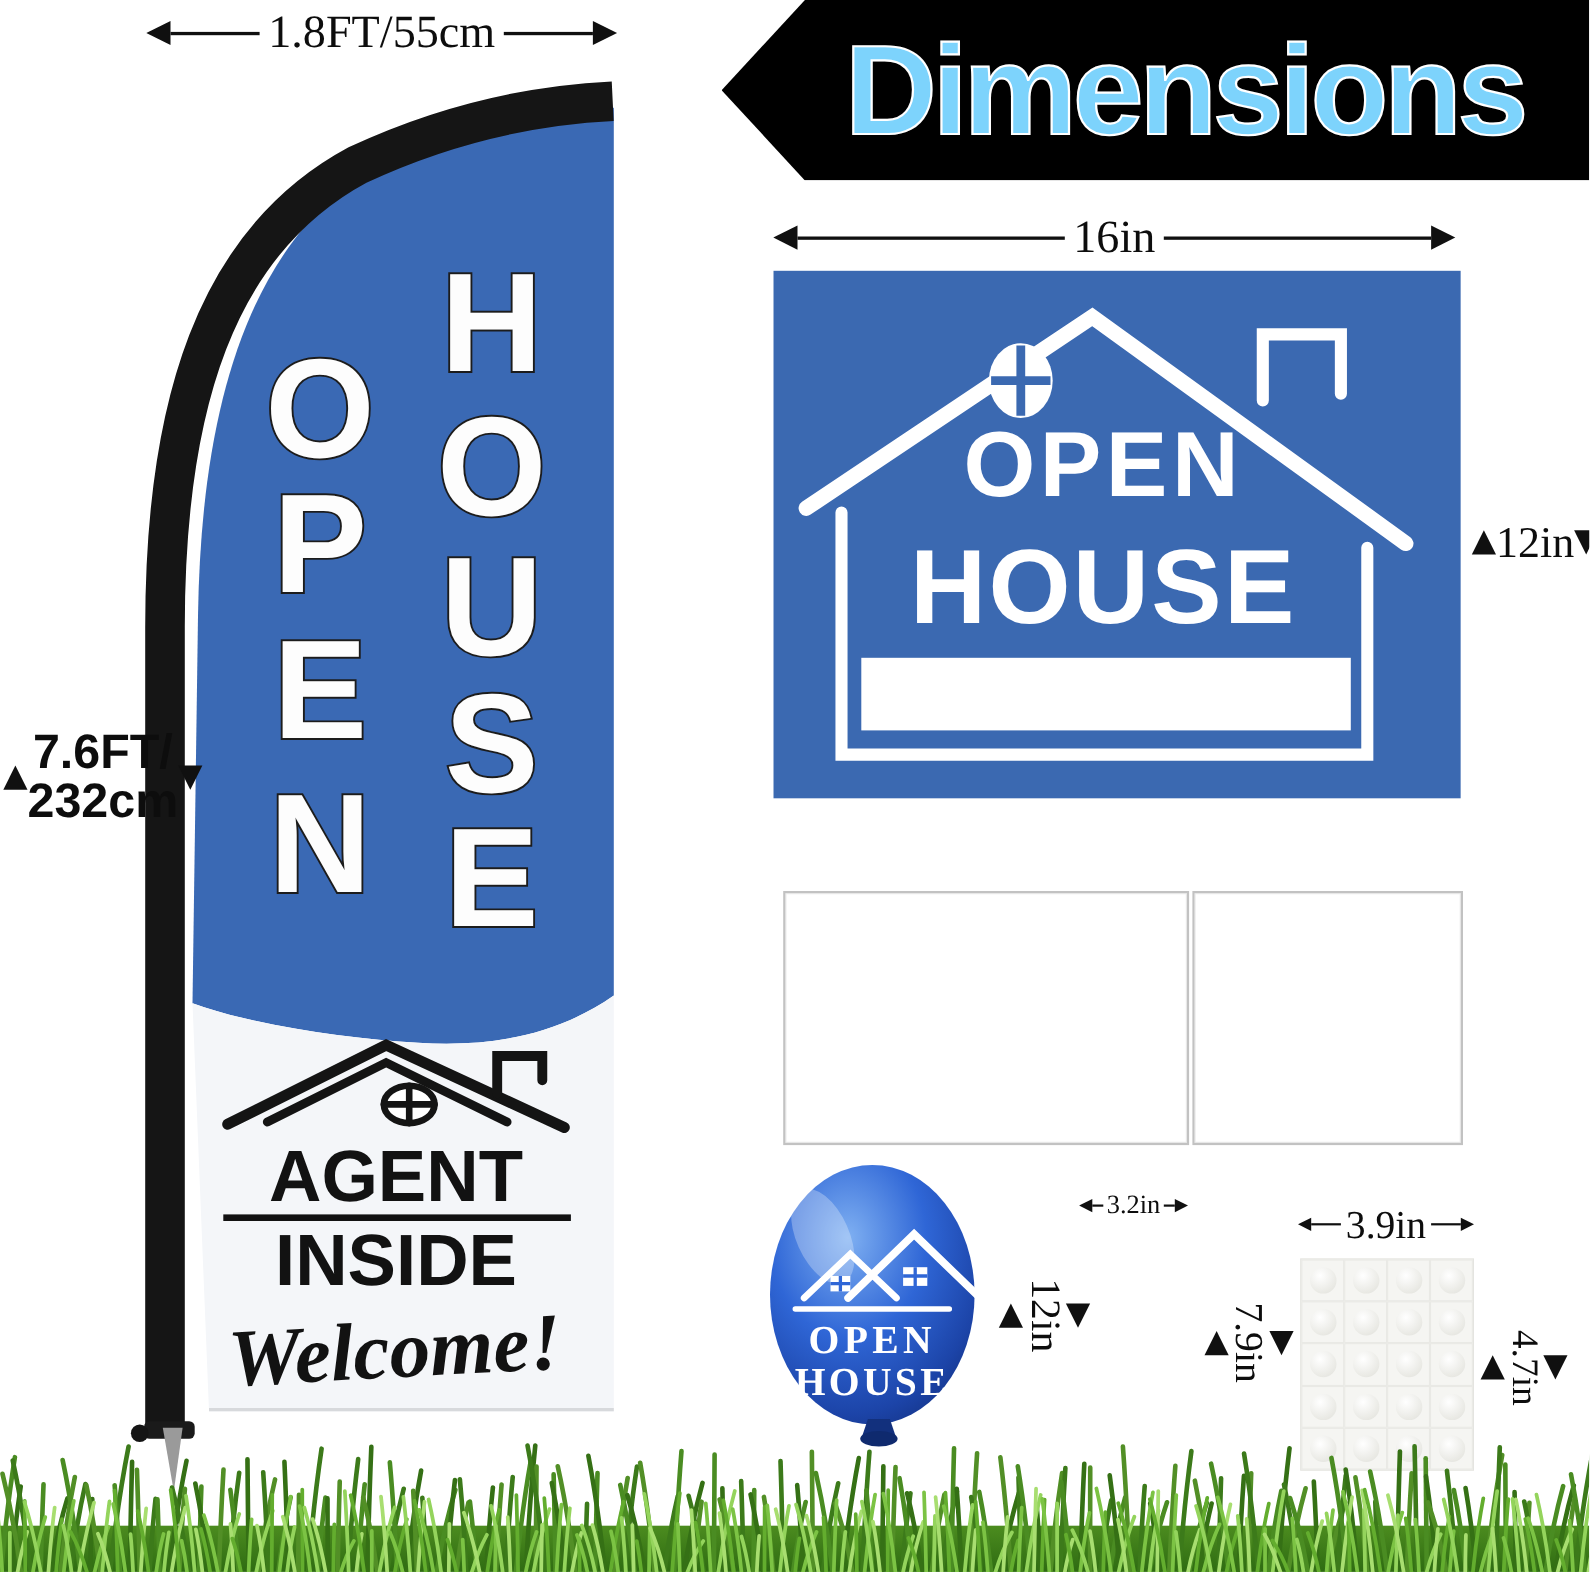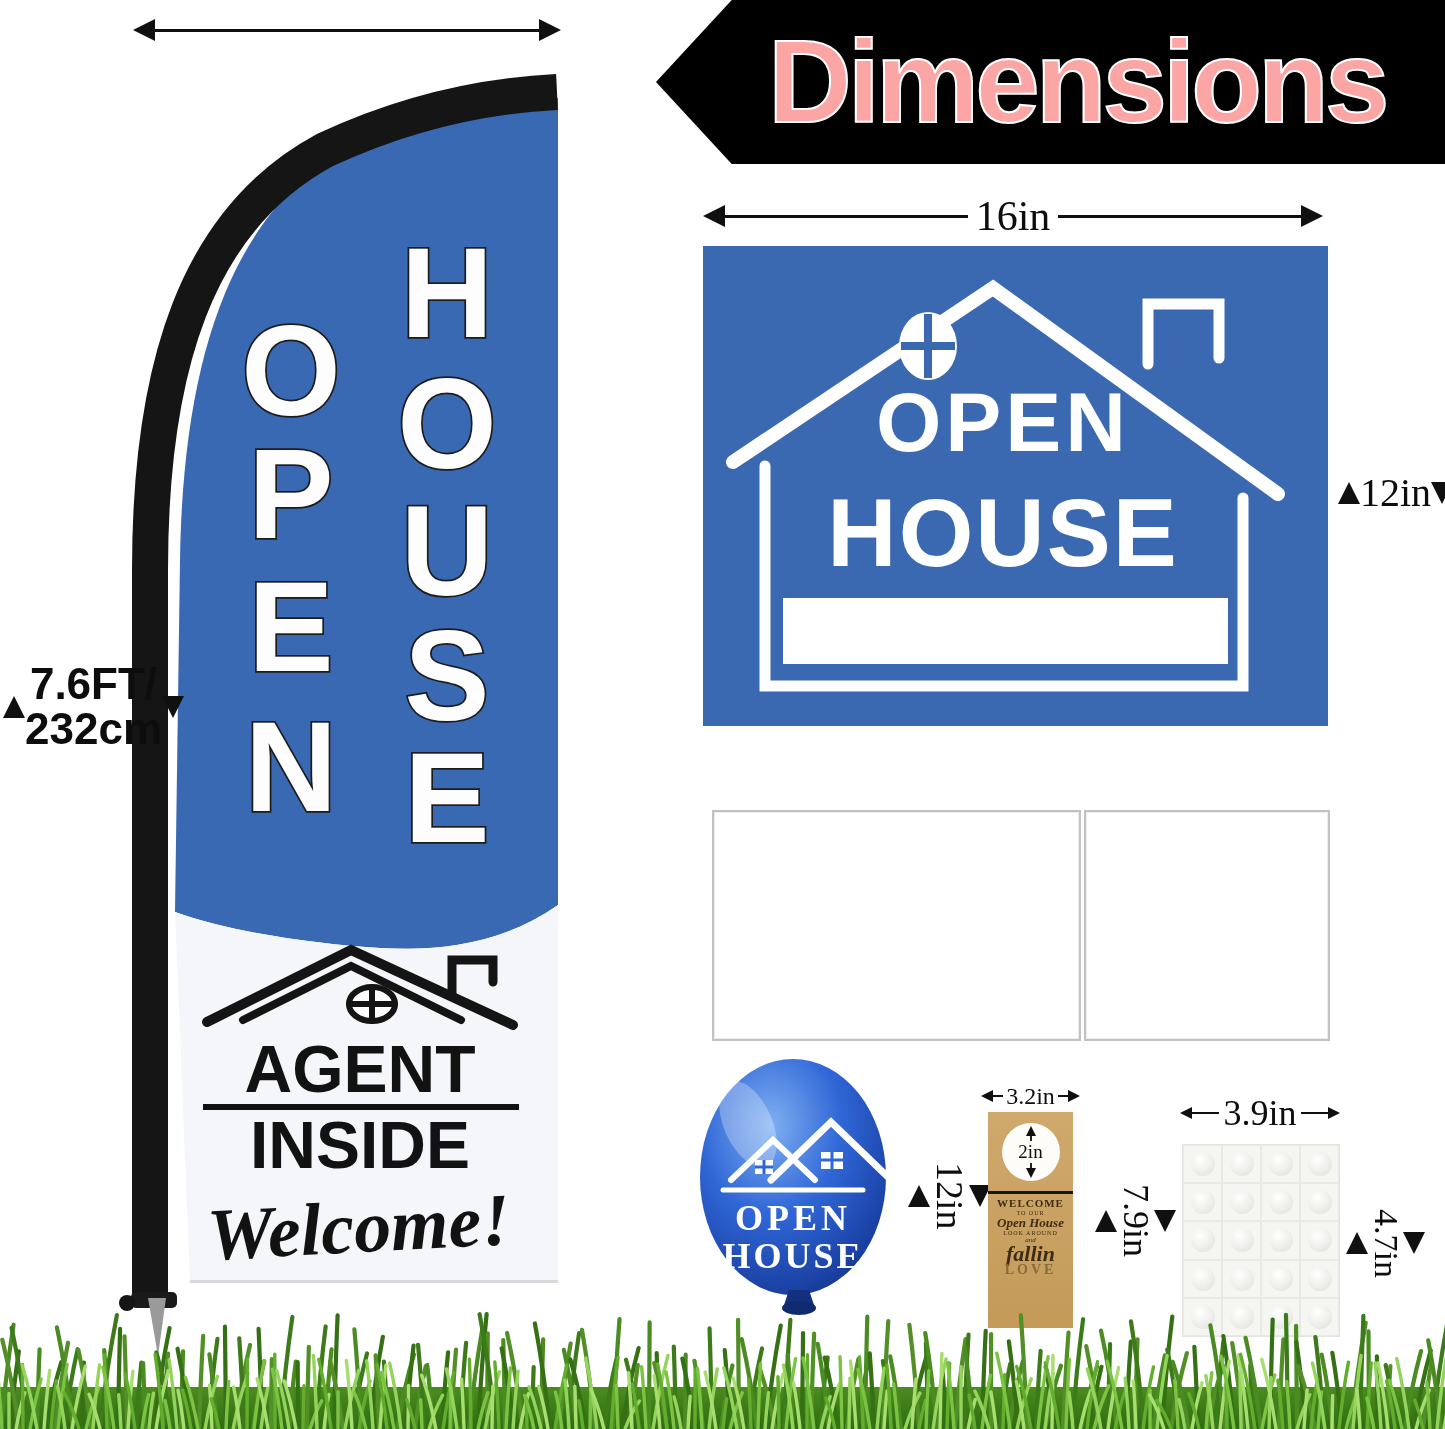--- a/index.html
+++ b/index.html
@@ -21,21 +21,21 @@
   .head.sm.up   {border-left-width:5px;border-right-width:5px;border-bottom-width:10px;}
   .head.sm.down {border-left-width:5px;border-right-width:5px;border-top-width:10px;}
   .dlab{font-family:"Liberation Serif",serif;color:#0d0d0d;line-height:1.02;text-align:center;}
   .dlab.h{padding:0 8px;}
   .dlab.v{padding:6px 0;}
   .rot{writing-mode:vertical-rl;}
   
   .banner{position:absolute;left:656px;top:0;width:789px;height:164px;background:#000;
           clip-path:polygon(0 50%,9.6% 0,100% 0,100% 100%,9.6% 100%);
           display:flex;align-items:center;}
-  .banner span{margin-left:112px;color:#fca5a5;font-family:"Liberation Sans",sans-serif;
+  .banner span{margin-left:112px;color:#7dd3fc;font-family:"Liberation Sans",sans-serif;
           font-weight:700;font-size:116px;letter-spacing:-4px;-webkit-text-stroke:2px #fff;}
   
   .stake{position:absolute;border:2px solid #c2c2c2;box-shadow:inset 0 0 0 1px #ececec;background:#fff;}
   
   .hanger{position:absolute;left:988px;top:1112px;width:85px;height:216px;
           background:linear-gradient(180deg,#cfa96d,#c39a58);}
   .hole{position:absolute;left:50%;top:11px;transform:translateX(-50%);width:58px;height:58px;
         border-radius:50%;background:#fdfcf9;display:flex;flex-direction:column;align-items:center;}
   .hole .ln-v{width:2px;background:#222;}
   .hole .dlab{font-size:19px;padding:1px 0;}
@@ -105,20 +105,21 @@
       <text x="245" y="1022" font-family="Liberation Sans, sans-serif" font-weight="700" font-size="66">AGENT</text>
       <rect x="88" y="1034" width="316" height="6" fill="#121212"></rect>
       <text x="245" y="1098" font-family="Liberation Sans, sans-serif" font-weight="700" font-size="66">INSIDE</text>
       <text x="245" y="1182" font-family="Liberation Serif, serif" font-style="italic" font-weight="700" font-size="74" transform="rotate(-3 245 1182)">Welcome!</text>
     </g>
   </svg>
 
   <div class="harrow" style="left:133px;top:10px;width:428px;height:40px;">
     <div class="head left"></div>
     <div class="ln-h"></div>
+    <div class="dlab h" style="font-size:42px;">1.8FT/55cm</div>
     <div class="ln-h"></div>
     <div class="head right"></div>
   </div>
 
   <div class="varrow" style="left:3px;top:74px;width:132px;height:1266px;">
     <div class="head up"></div>
     <div class="ln-v"></div>
     <div class="dlab v" style="font-family:'Liberation Sans',sans-serif;font-weight:700;font-size:44px;">
       <div>7.6FT/</div>
       <div>232cm</div>
@@ -209,39 +210,20 @@
   </div>
 
   <div class="harrow" style="left:981px;top:1082px;width:99px;height:28px;">
     <div class="head sm left"></div>
     <div class="ln-h" style="height:2px;"></div>
     <div class="dlab h" style="font-size:24px;padding:0 3px;">3.2in</div>
     <div class="ln-h" style="height:2px;"></div>
     <div class="head sm right"></div>
   </div>
 
-  <div class="hanger">
-    <div class="hole">
-      <div class="head sm up" style="margin-top:3px;"></div>
-      <div class="ln-v"></div>
-      <div class="dlab">2in</div>
-      <div class="ln-v"></div>
-      <div class="head sm down" style="margin-bottom:3px;"></div>
-    </div>
-    <div class="hdivider"></div>
-    <div class="htext">
-      <div class="t1">WELCOME</div>
-      <div class="t2">TO OUR</div>
-      <div class="t3">Open House</div>
-      <div class="t4">LOOK AROUND</div>
-      <div class="t5">and</div>
-      <div class="t6">fallin</div>
-      <div class="t7">LOVE</div>
-    </div>
-  </div>
 
   <div class="varrow" style="left:1095px;top:1112px;width:44px;height:218px;">
     <div class="head up"></div>
     <div class="ln-v"></div>
     <div class="dlab rot" style="font-size:36px;padding:5px 0;">7.9in</div>
     <div class="ln-v"></div>
     <div class="head down"></div>
   </div>
 
   <div class="harrow" style="left:1180px;top:1096px;width:160px;height:34px;justify-content:flex-end;">

